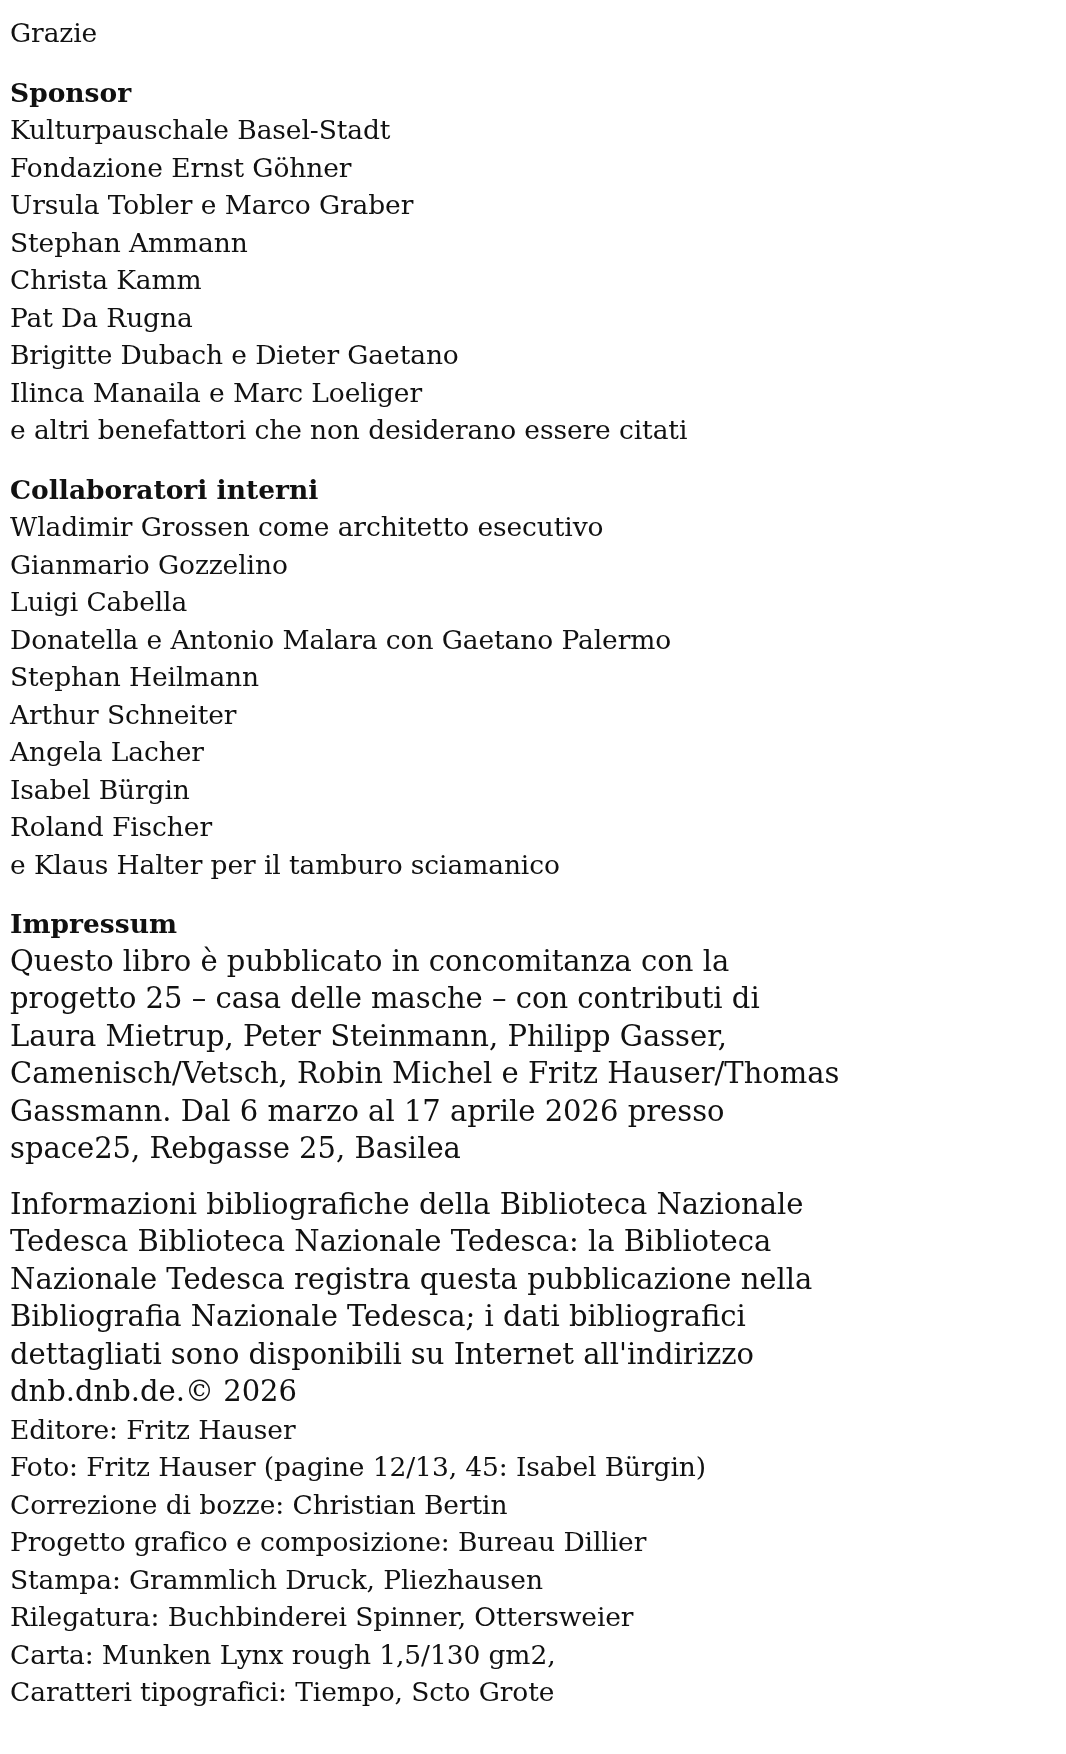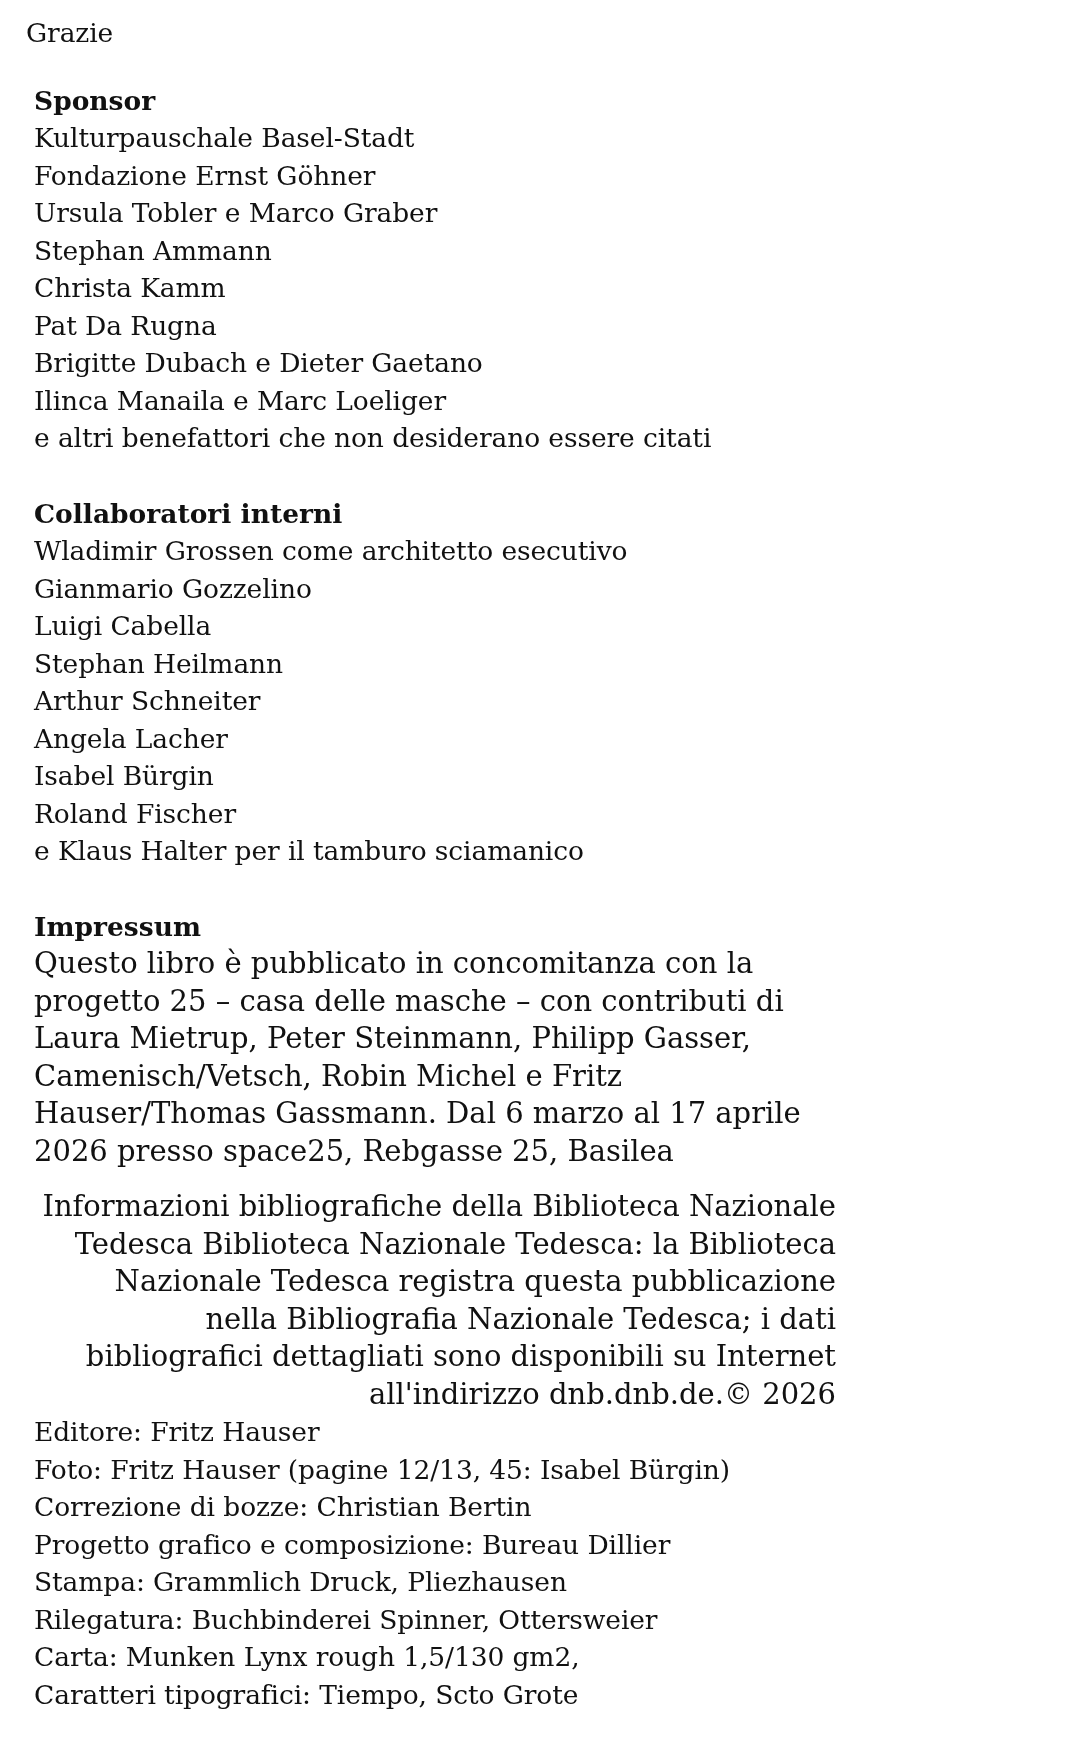--- a/index.html
+++ b/index.html
@@ -10,52 +10,51 @@
   body {
     width: 1066px;
     min-height: 1754px;
     font-family: "DejaVu Serif", "Liberation Serif", serif;
     color: #111111;
   }
   .page {
     width: 904px;
     min-height: 1754px;
     box-sizing: border-box;
-    padding: 14px 60px 20px 26px;
+    padding: 14px 60px 20px 10px;
   }
   .line {
     font-size: 26.5px;
     line-height: 37.5px;
     letter-spacing: -0.1px;
     white-space: pre-wrap;
   }
   .heading {
     font-weight: 700;
     font-size: 26.5px;
     line-height: 37.5px;
   }
   .block {
-    margin: 8px;
+    margin: 0;
   }
   .gap {
     height: 22px;
   }
   .gap-sm {
     height: 18px;
   }
   .para {
     font-size: 29px;
     line-height: 37.5px;
     max-width: 920px;
     margin: 0;
     text-align: left;
   }
   .para-wide {
     max-width: 930px;
-    text-align: right;
   }
 </style>
 </head>
 <body>
 
 <div class="page">
 
   <div class="line">Grazie</div>
 
   <div class="gap"></div>
@@ -73,20 +72,21 @@
     <div class="line">e altri benefattori che non desiderano essere citati</div>
   </div>
 
   <div class="gap"></div>
 
   <div class="block">
     <div class="heading">Collaboratori interni</div>
     <div class="line">Wladimir Grossen come architetto esecutivo</div>
     <div class="line">Gianmario Gozzelino</div>
     <div class="line">Luigi Cabella</div>
+    <div class="line">Donatella e Antonio Malara con Gaetano Palermo</div>
     <div class="line">Stephan Heilmann</div>
     <div class="line">Arthur Schneiter</div>
     <div class="line">Angela Lacher</div>
     <div class="line">Isabel Bürgin</div>
     <div class="line">Roland Fischer</div>
     <div class="line">e Klaus Halter per il tamburo sciamanico</div>
   </div>
 
   <div class="gap"></div>
 

